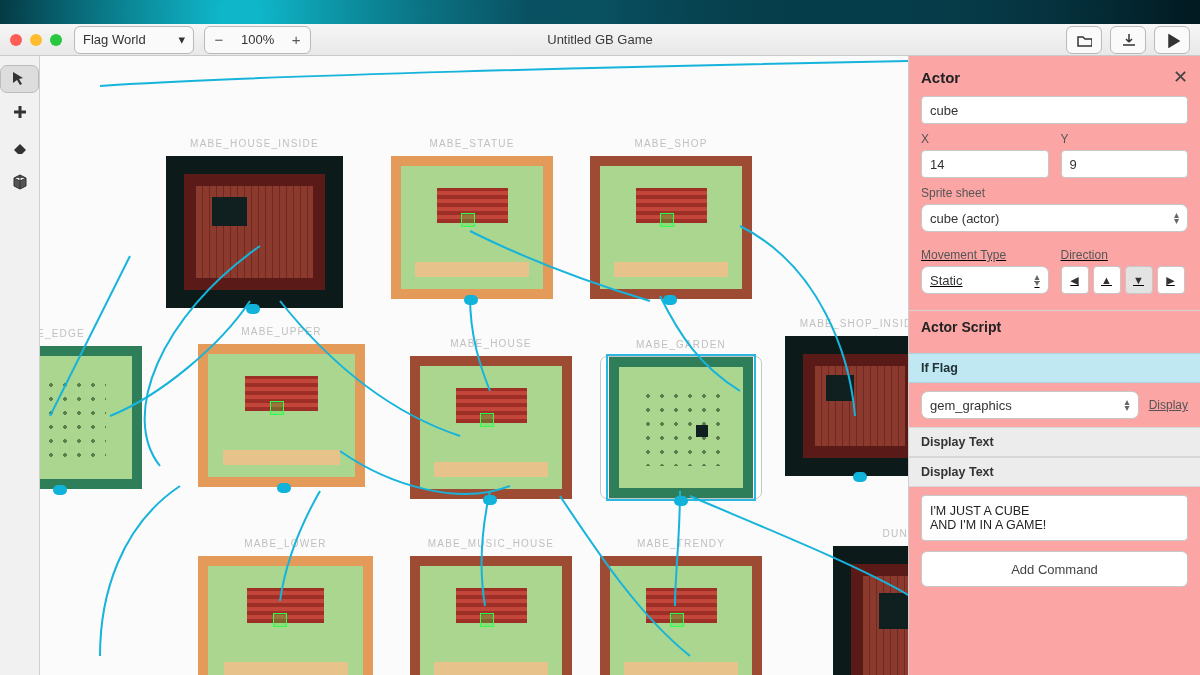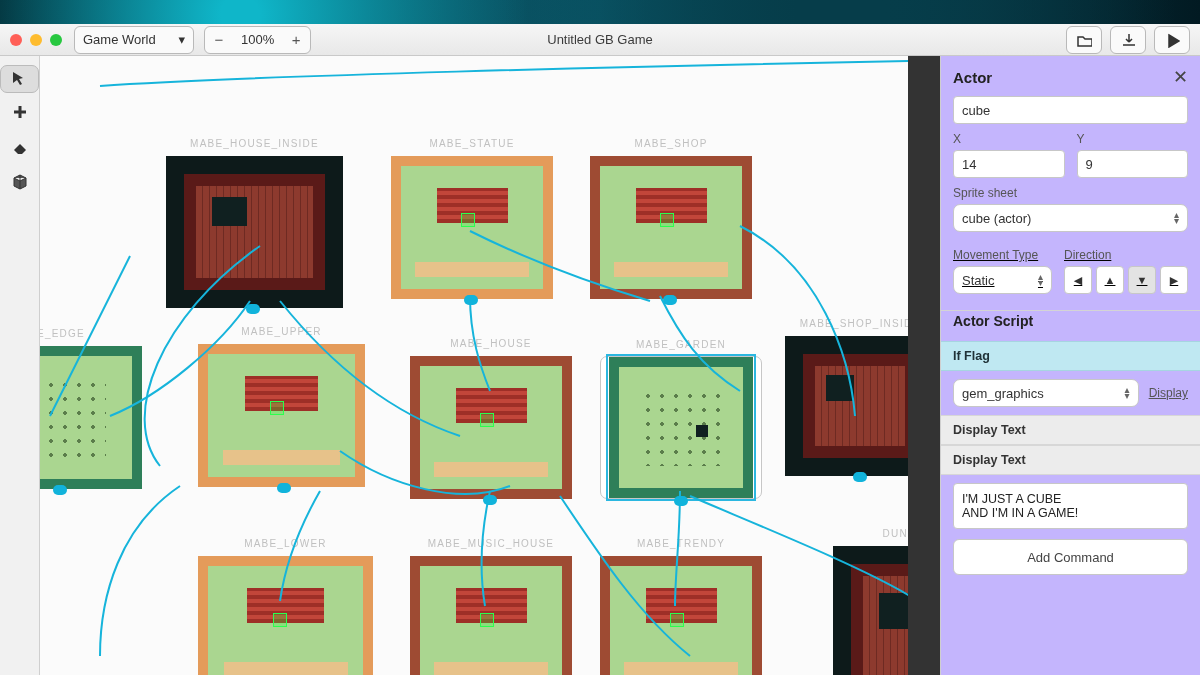--- a/index.html
+++ b/index.html
@@ -60,41 +60,41 @@
 .wall{ position:absolute; background:
   repeating-linear-gradient(90deg,#8d3a2e 0 6px,#6e2a22 6px 7px),
   repeating-linear-gradient(0deg,transparent 0 5px,#5a1f18 5px 6px);}
 .dots{ position:absolute;
   background: radial-gradient(#5b7d4b 2px, transparent 2px);
   background-size:14px 14px; }
 .darkbox{position:absolute; background:#102020;}
 .hl{ position:absolute; border:1px solid #2cff4e; background:rgba(40,255,60,.25);}
 
 
-.inspector{ position:absolute; top:54px; right:0; width:260px; bottom:0;
-  background:#c4b5fd; border-left:1px solid #cfcfcf; z-index:20;
+.inspector{ position:absolute; top:54px; right:0; width:292px; bottom:0;
+  background:#fca5a5; border-left:1px solid #cfcfcf; z-index:20;
   display:flex; flex-direction:column; overflow:hidden;}
 .insp-head{ padding:10px 12px 8px; display:flex; justify-content:space-between;
   align-items:center;}
 .insp-head h2{ font-size:15px; font-weight:600; color:#222;}
 .insp-head .x{ font-size:18px; color:#444; cursor:pointer;}
 .insp-body{ padding:0 12px; overflow-y:auto; flex:1;}
 .fld-label{ font-size:12px; color:#555; margin:8px 0 4px; display:block;}
 .fld, .sel{ width:100%; height:28px; border:1px solid #c7c7c7; border-radius:4px;
   background:#fff; padding:0 8px; font-size:13px; color:#333;}
 .row{ display:flex; gap:12px;}
 .row .col{ flex:1;}
 .sel{ display:flex; align-items:center; justify-content:space-between;border-radius:7px;}
 .sel .chev{ font-size:10px; color:#666; line-height:6px;}
 .dirs{ display:flex; gap:4px;}
 .dirbtn{ width:28px; height:28px; border:1px solid #c7c7c7; border-radius:4px;
   background:#fff; font-size:11px; color:#333; display:flex;
   align-items:center; justify-content:center;}
 .dirbtn.sel2{ background:#e3e3e3;}
-.section-title{ margin:16px -12px 0; padding:2px 12px; border-top:1px solid #d4d4d4;
+.section-title{ margin:16px -12px 0; padding:8px 12px; border-top:1px solid #d4d4d4;
   font-size:14px; font-weight:600; color:#222;}
 .script-block{ margin:10px -12px 0; }
 .script-hdr{ background:#bfe8f2; padding:7px 12px; font-size:12.5px; font-weight:600;
   color:#203238; border-top:1px solid #a6d5e1; border-bottom:1px solid #a6d5e1;}
 .script-row{ padding:8px 12px; display:flex; gap:10px; align-items:center;}
 .script-row .sel{ flex:1;}
 .rn{ font-size:12px; color:#555; text-decoration:underline; white-space:nowrap;}
 .sub-hdr{ background:#ececec; padding:7px 12px; font-size:12.5px; font-weight:600;
   color:#333; border-top:1px solid #d7d7d7; border-bottom:1px solid #d7d7d7;}
 .txtbox{ margin:8px 12px; padding:8px; background:#fff; border:1px solid #c7c7c7;
@@ -118,21 +118,21 @@
 
 <div class="desktop-bg"></div>
 
 <div class="titlebar">
   <div class="traffic">
     <span class="tl-red"></span>
     <span class="tl-yel"></span>
     <span class="tl-grn"></span>
   </div>
   <div class="scene-select">
-    <span>Game World</span>
+    <span>Flag World</span>
     <span>▾</span>
   </div>
   <div class="zoom">
     <button>−</button>
     <span>100%</span>
     <button>+</button>
   </div>
   <div class="titlebar-title">Untitled GB Game</div>
   <div class="tb-right">
     <div class="tb-btn">

